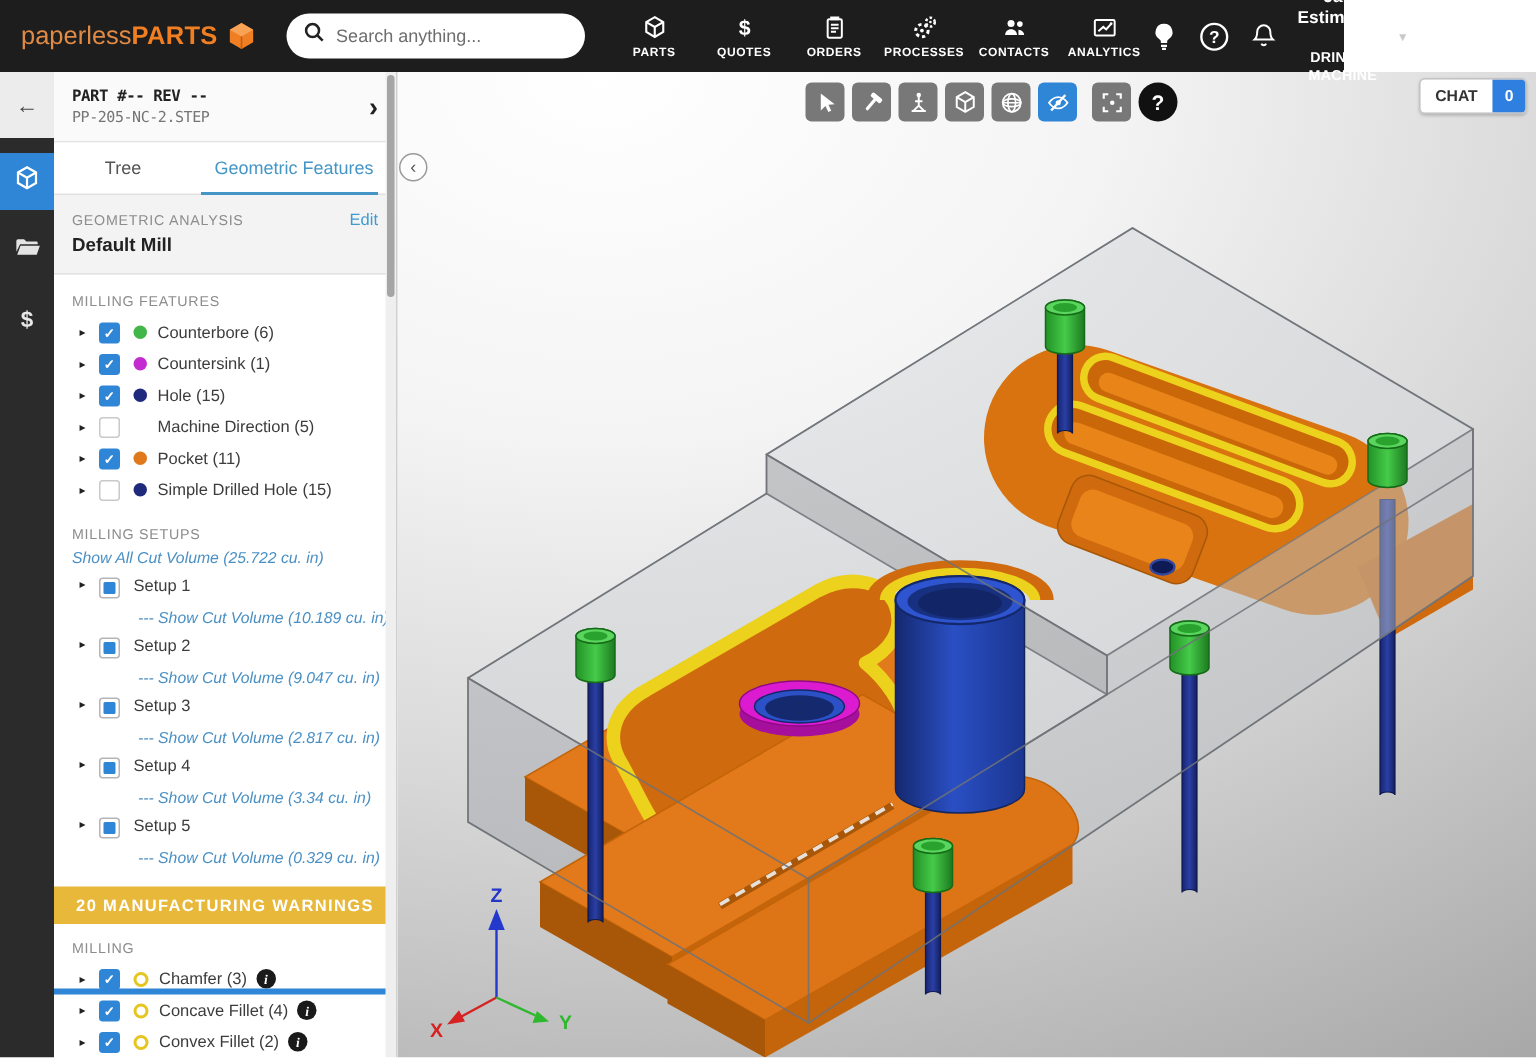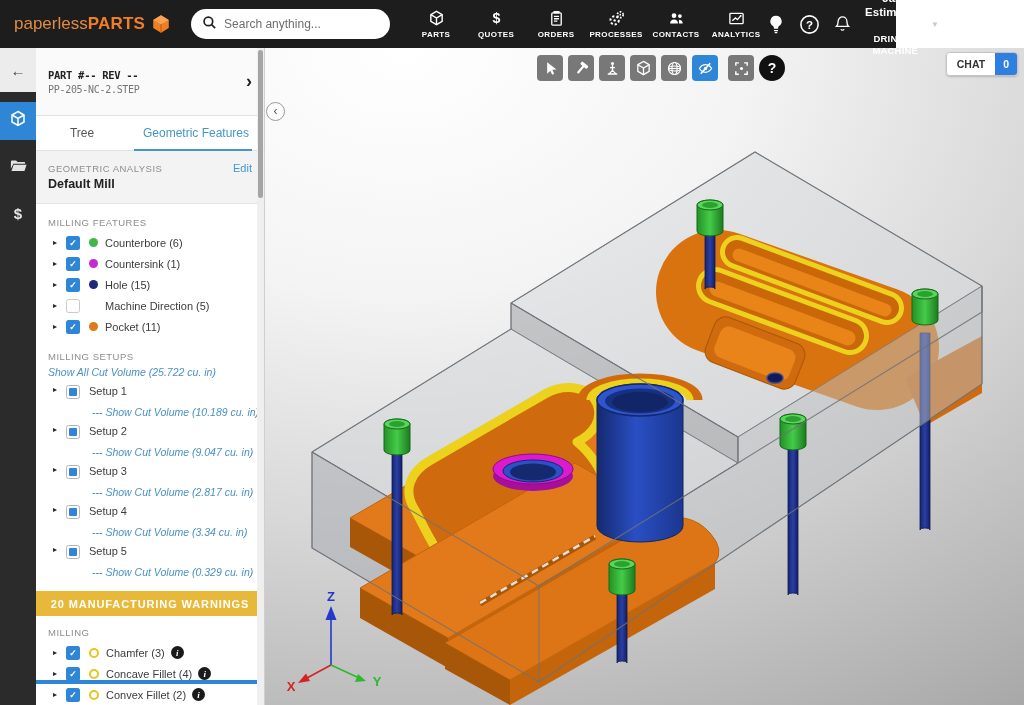--- a/index.html
+++ b/index.html
@@ -33,21 +33,21 @@
 .rail{position:absolute;left:0;top:48px;width:36px;height:657px;background:#2b2b2b;z-index:20}
 .rail-back{height:44px;background:#ececec;display:flex;align-items:center;justify-content:center;color:#444;font-size:15px;cursor:pointer}
 .rail-back::after{content:"←"}
 .rail-item{height:38px;display:flex;align-items:center;justify-content:center;margin-top:8px;cursor:pointer}
 .rail-item.active{background:#2f86d6;margin-top:10px}
 .rail-dollar{color:#e8e8e8;font-size:15px;font-weight:700}
 .rail-dollar::after{content:"$"}
 
 
 .panel{position:absolute;left:36px;top:48px;width:229px;height:657px;background:#fff;border-right:1px solid #cfcfcf;z-index:10;overflow:hidden}
-.part-header{height:68px;background:#fafafa;border-bottom:1px solid #e2e2e2;display:flex;align-items:center;justify-content:space-between;padding:0 12px;cursor:pointer}
+.part-header{height:47px;background:#fafafa;border-bottom:1px solid #e2e2e2;display:flex;align-items:center;justify-content:space-between;padding:0 12px;cursor:pointer}
 .part-label{font-family:"DejaVu Sans Mono",monospace;font-size:10.5px;font-weight:700;color:#222;letter-spacing:-.3px}
 .part-file{font-family:"DejaVu Sans Mono",monospace;font-size:10px;color:#757575;margin-top:3px;letter-spacing:-.3px}
 .chev{color:#222}
 .chev::after{content:"›";font-size:18px;font-weight:700}
 .tabs{height:35px;display:flex;border-bottom:1px solid #e2e2e2;background:#fff}
 .tab{display:flex;align-items:center;justify-content:center;font-size:12px;color:#555;cursor:pointer}
 .tab-tree{flex:0 0 92px}
 .tab-geo{flex:1;color:#4596c6;position:relative}
 .tab-geo::after{content:"";position:absolute;left:6px;right:12px;bottom:-1px;height:2px;background:#4596c6}
 .analysis{background:#f3f3f3;border-bottom:1px solid #e2e2e2;padding:11px 12px 12px}
@@ -285,20 +285,26 @@
         <span class="cb off"></span>
         <span class="dot"></span>
         <span class="flabel">Machine Direction (5)</span>
       </div>
       <div class="frow">
         <span class="tri"></span>
         <span class="cb on"></span>
         <span class="dot" style="background-color: rgb(224, 121, 28);"></span>
         <span class="flabel">Pocket (11)</span>
       </div>
+      <div class="frow">
+        <span class="tri"></span>
+        <span class="cb off"></span>
+        <span class="dot" style="background-color: rgb(31, 42, 125);"></span>
+        <span class="flabel">Simple Drilled Hole (15)</span>
+      </div>
 
       <div class="sec-label setups-head">MILLING SETUPS</div>
       <a class="cutlink all">Show All Cut Volume (25.722 cu. in)</a>
 
       <div class="setup">
         <div class="setup-row">
           <span class="tri"></span>
           <span class="cb ind"></span>
           <span class="flabel">Setup 1</span>
         </div>

